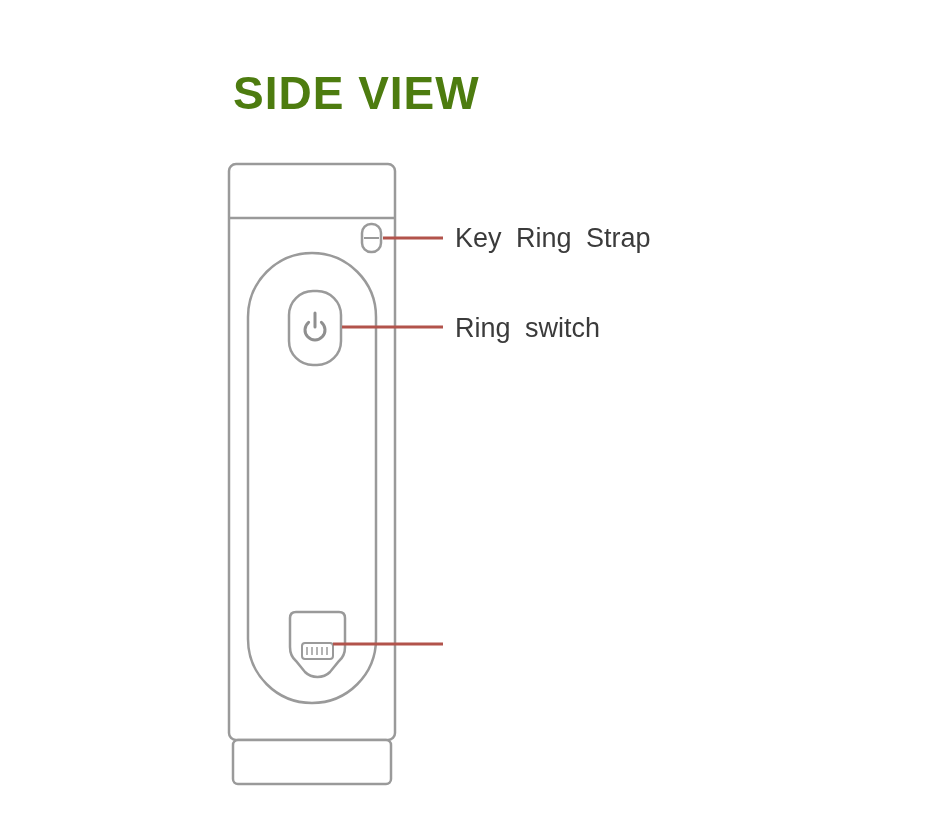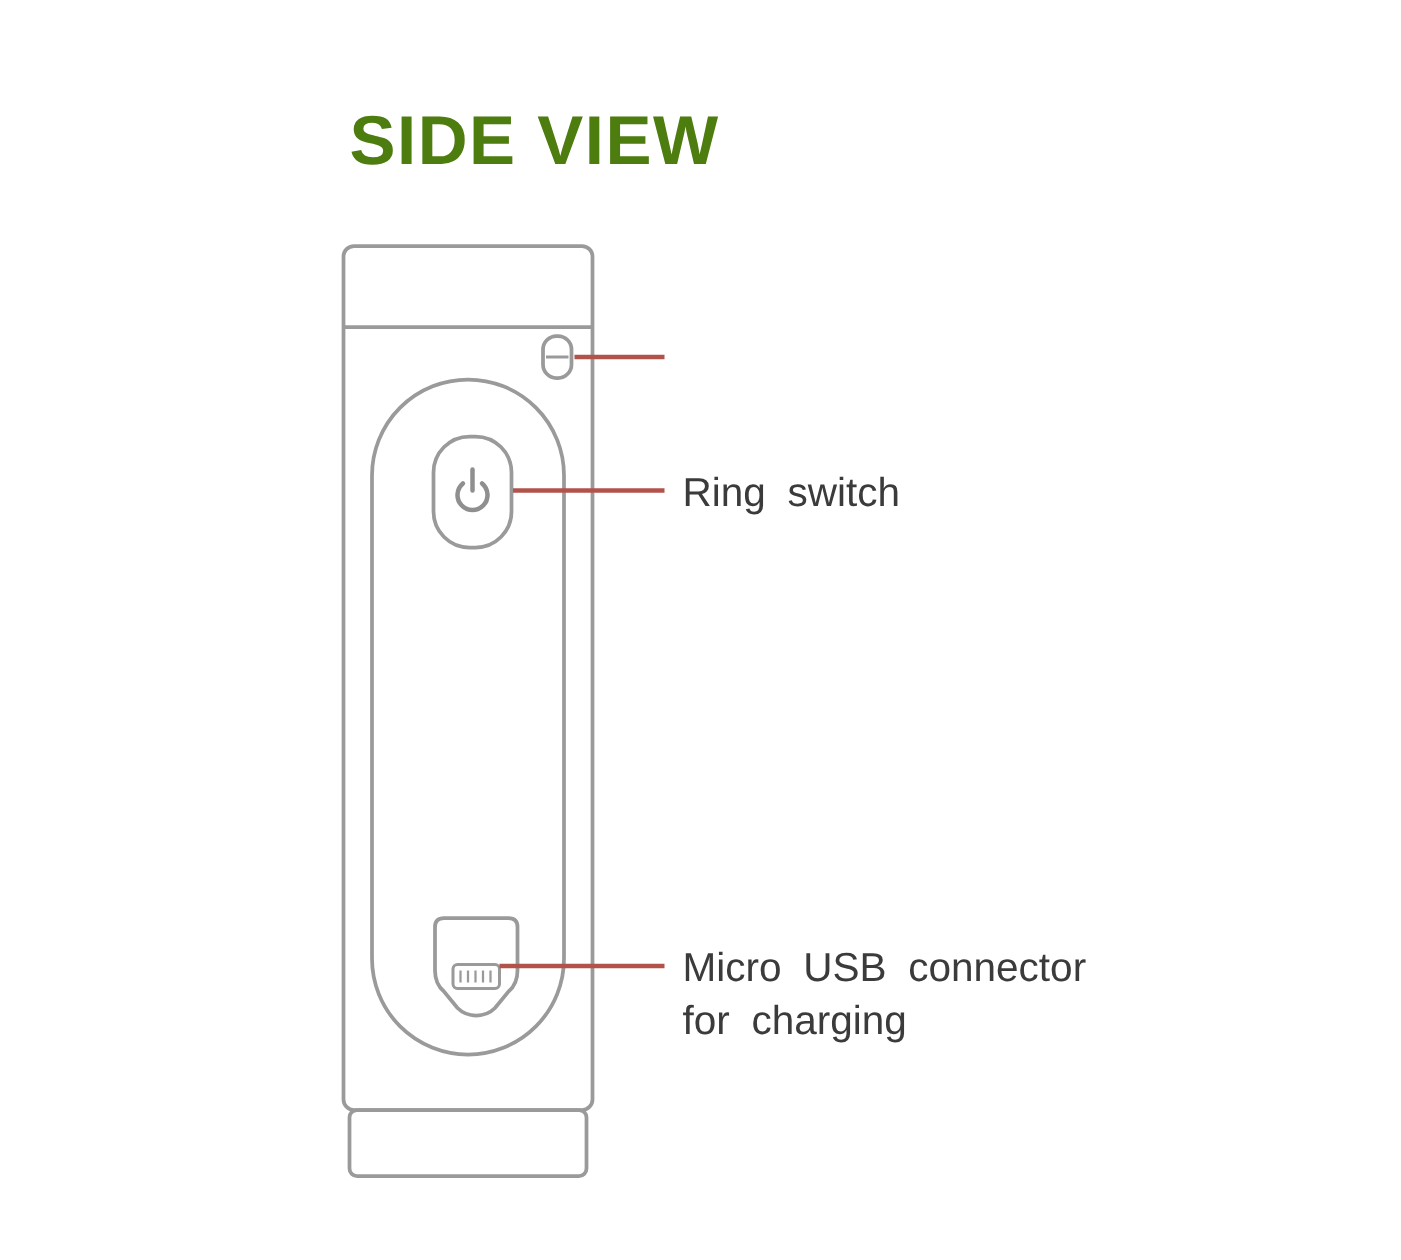--- a/index.html
+++ b/index.html
@@ -87,21 +87,18 @@
       </g>
     </g>
 
     <g stroke="#b2534b" stroke-width="3" stroke-linecap="butt">
       <line x1="383" y1="238" x2="443" y2="238"></line>
       <line x1="342" y1="327" x2="443" y2="327"></line>
       <line x1="333" y1="644" x2="443" y2="644"></line>
     </g>
   </svg>
 
+  <div class="callout-label label-key-ring">Key Ring Strap</div>
 
   <div class="callout-label label-power">Ring switch</div>
 
-  <div class="callout-label label-usb">
-    <div>Micro USB connector</div>
-    <div>for charging</div>
-  </div>
 
 </div>
 
 </body></html>

